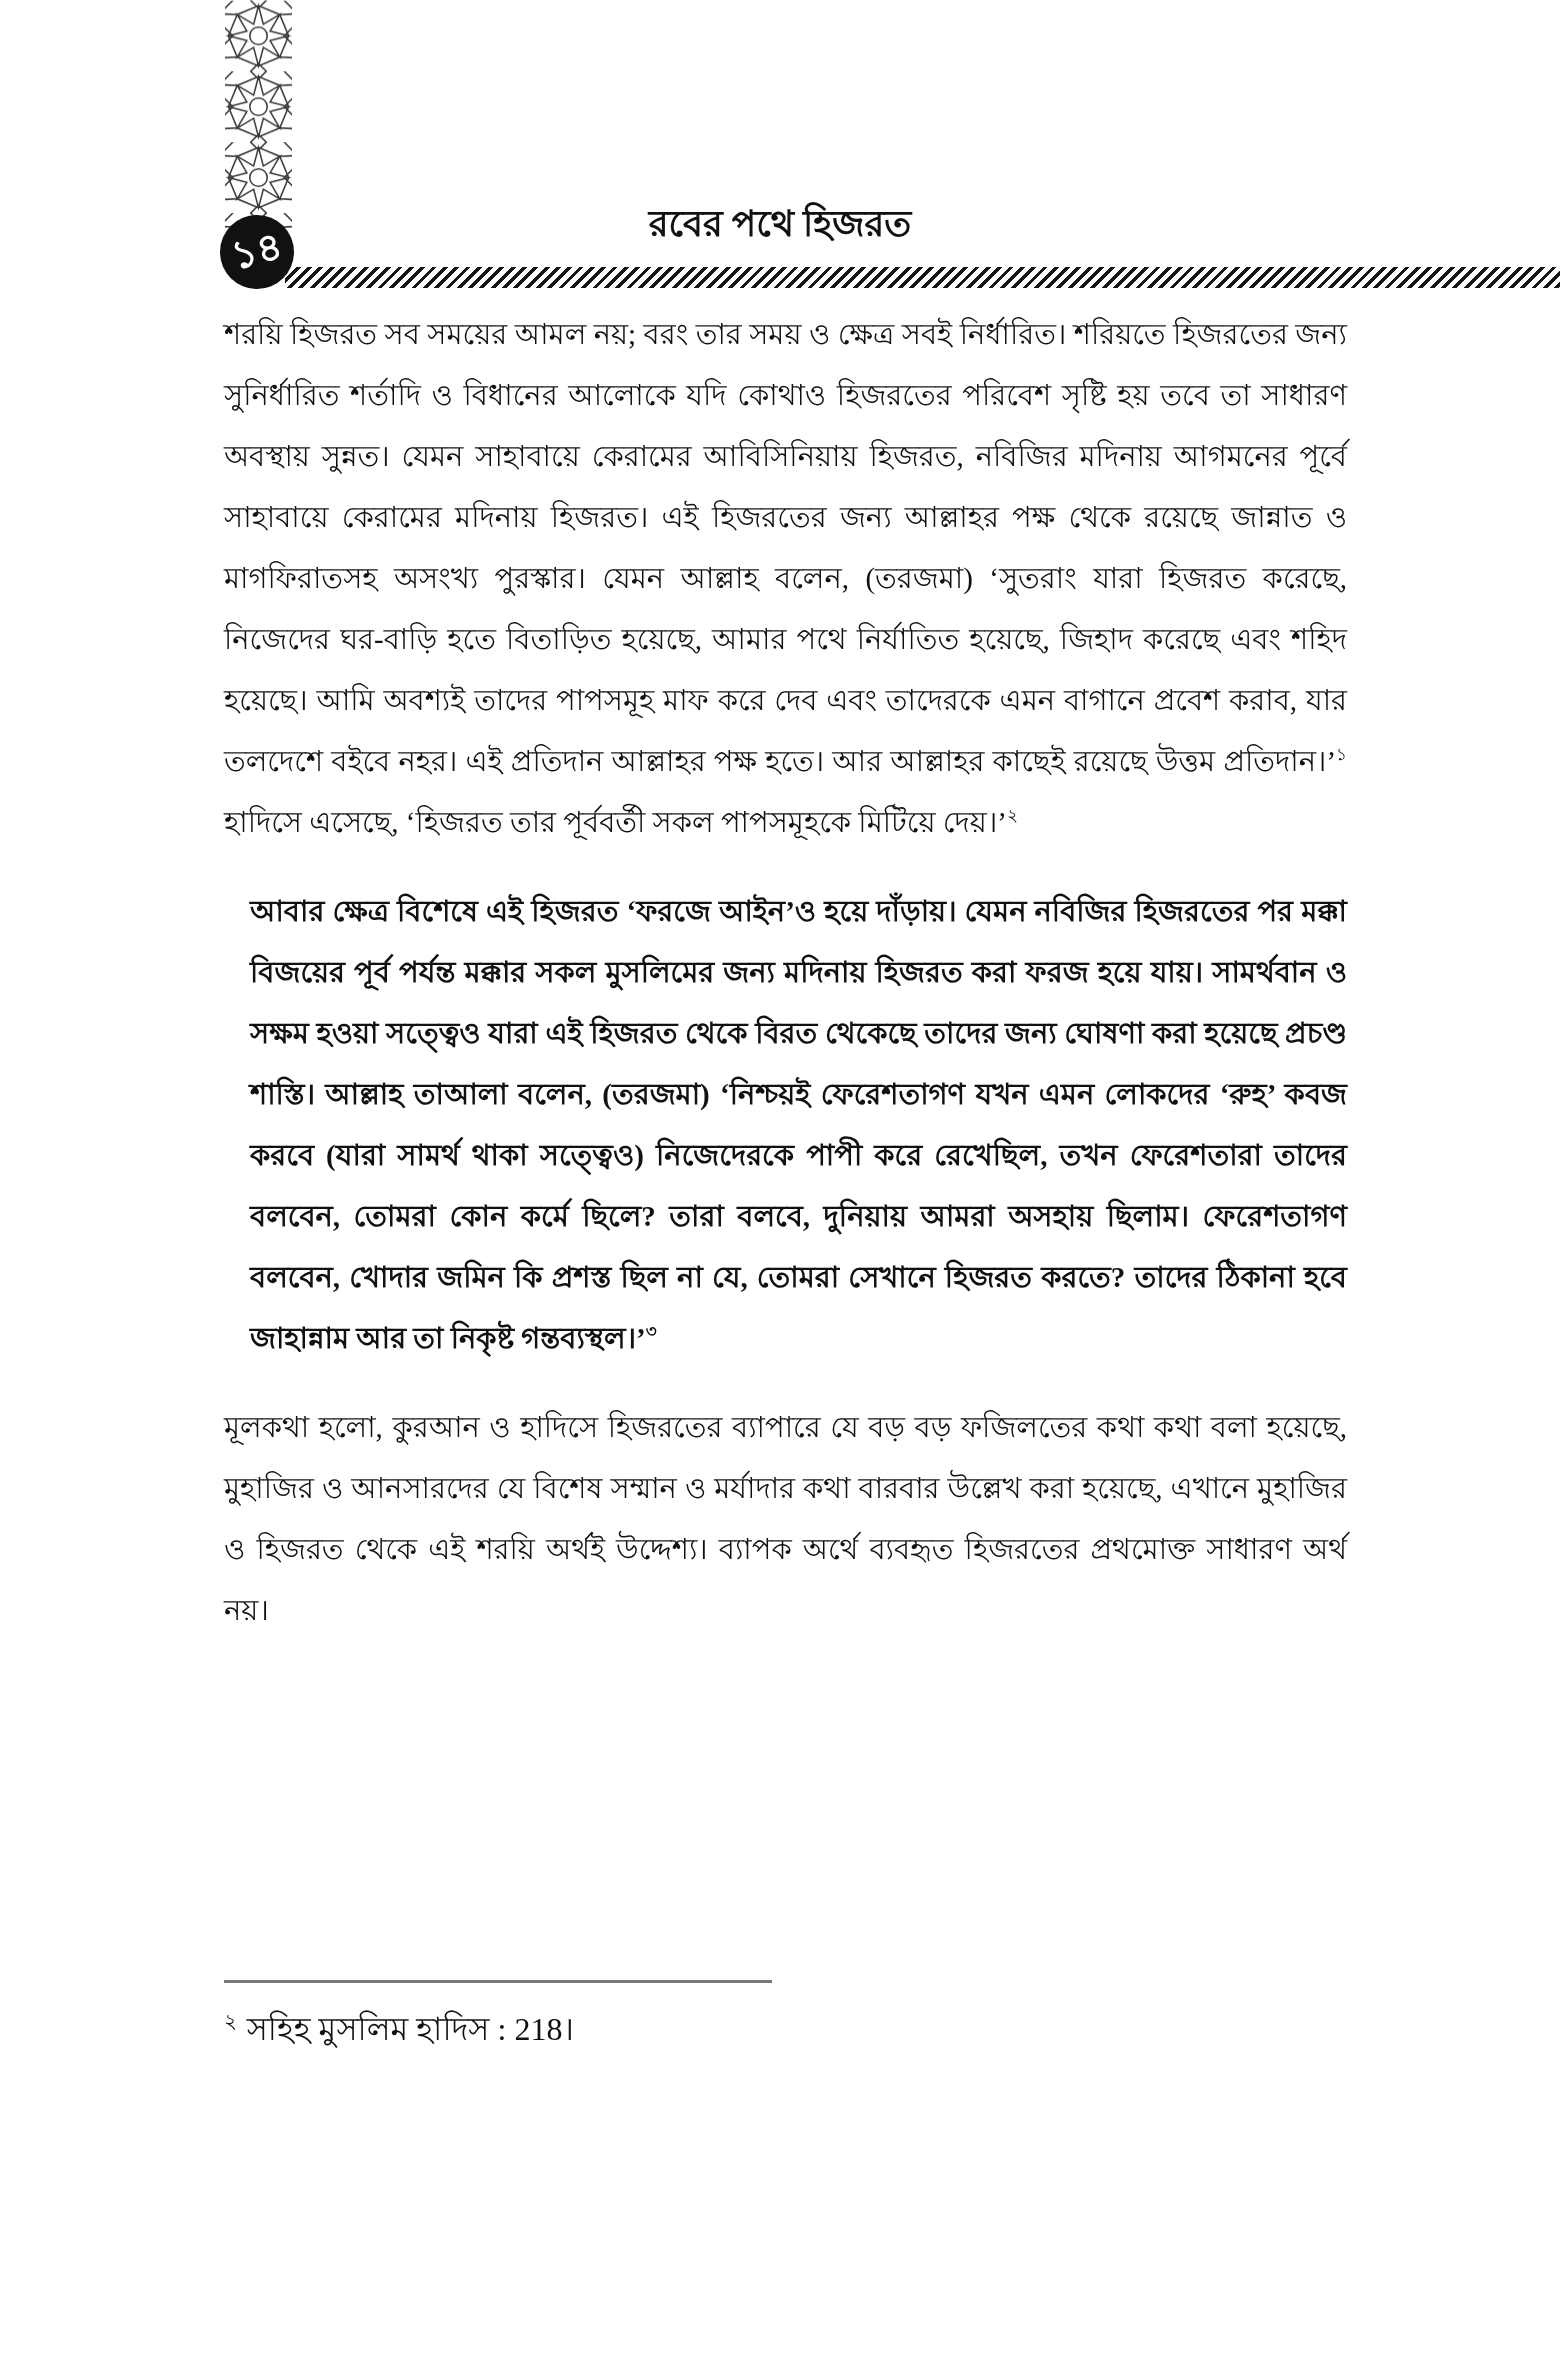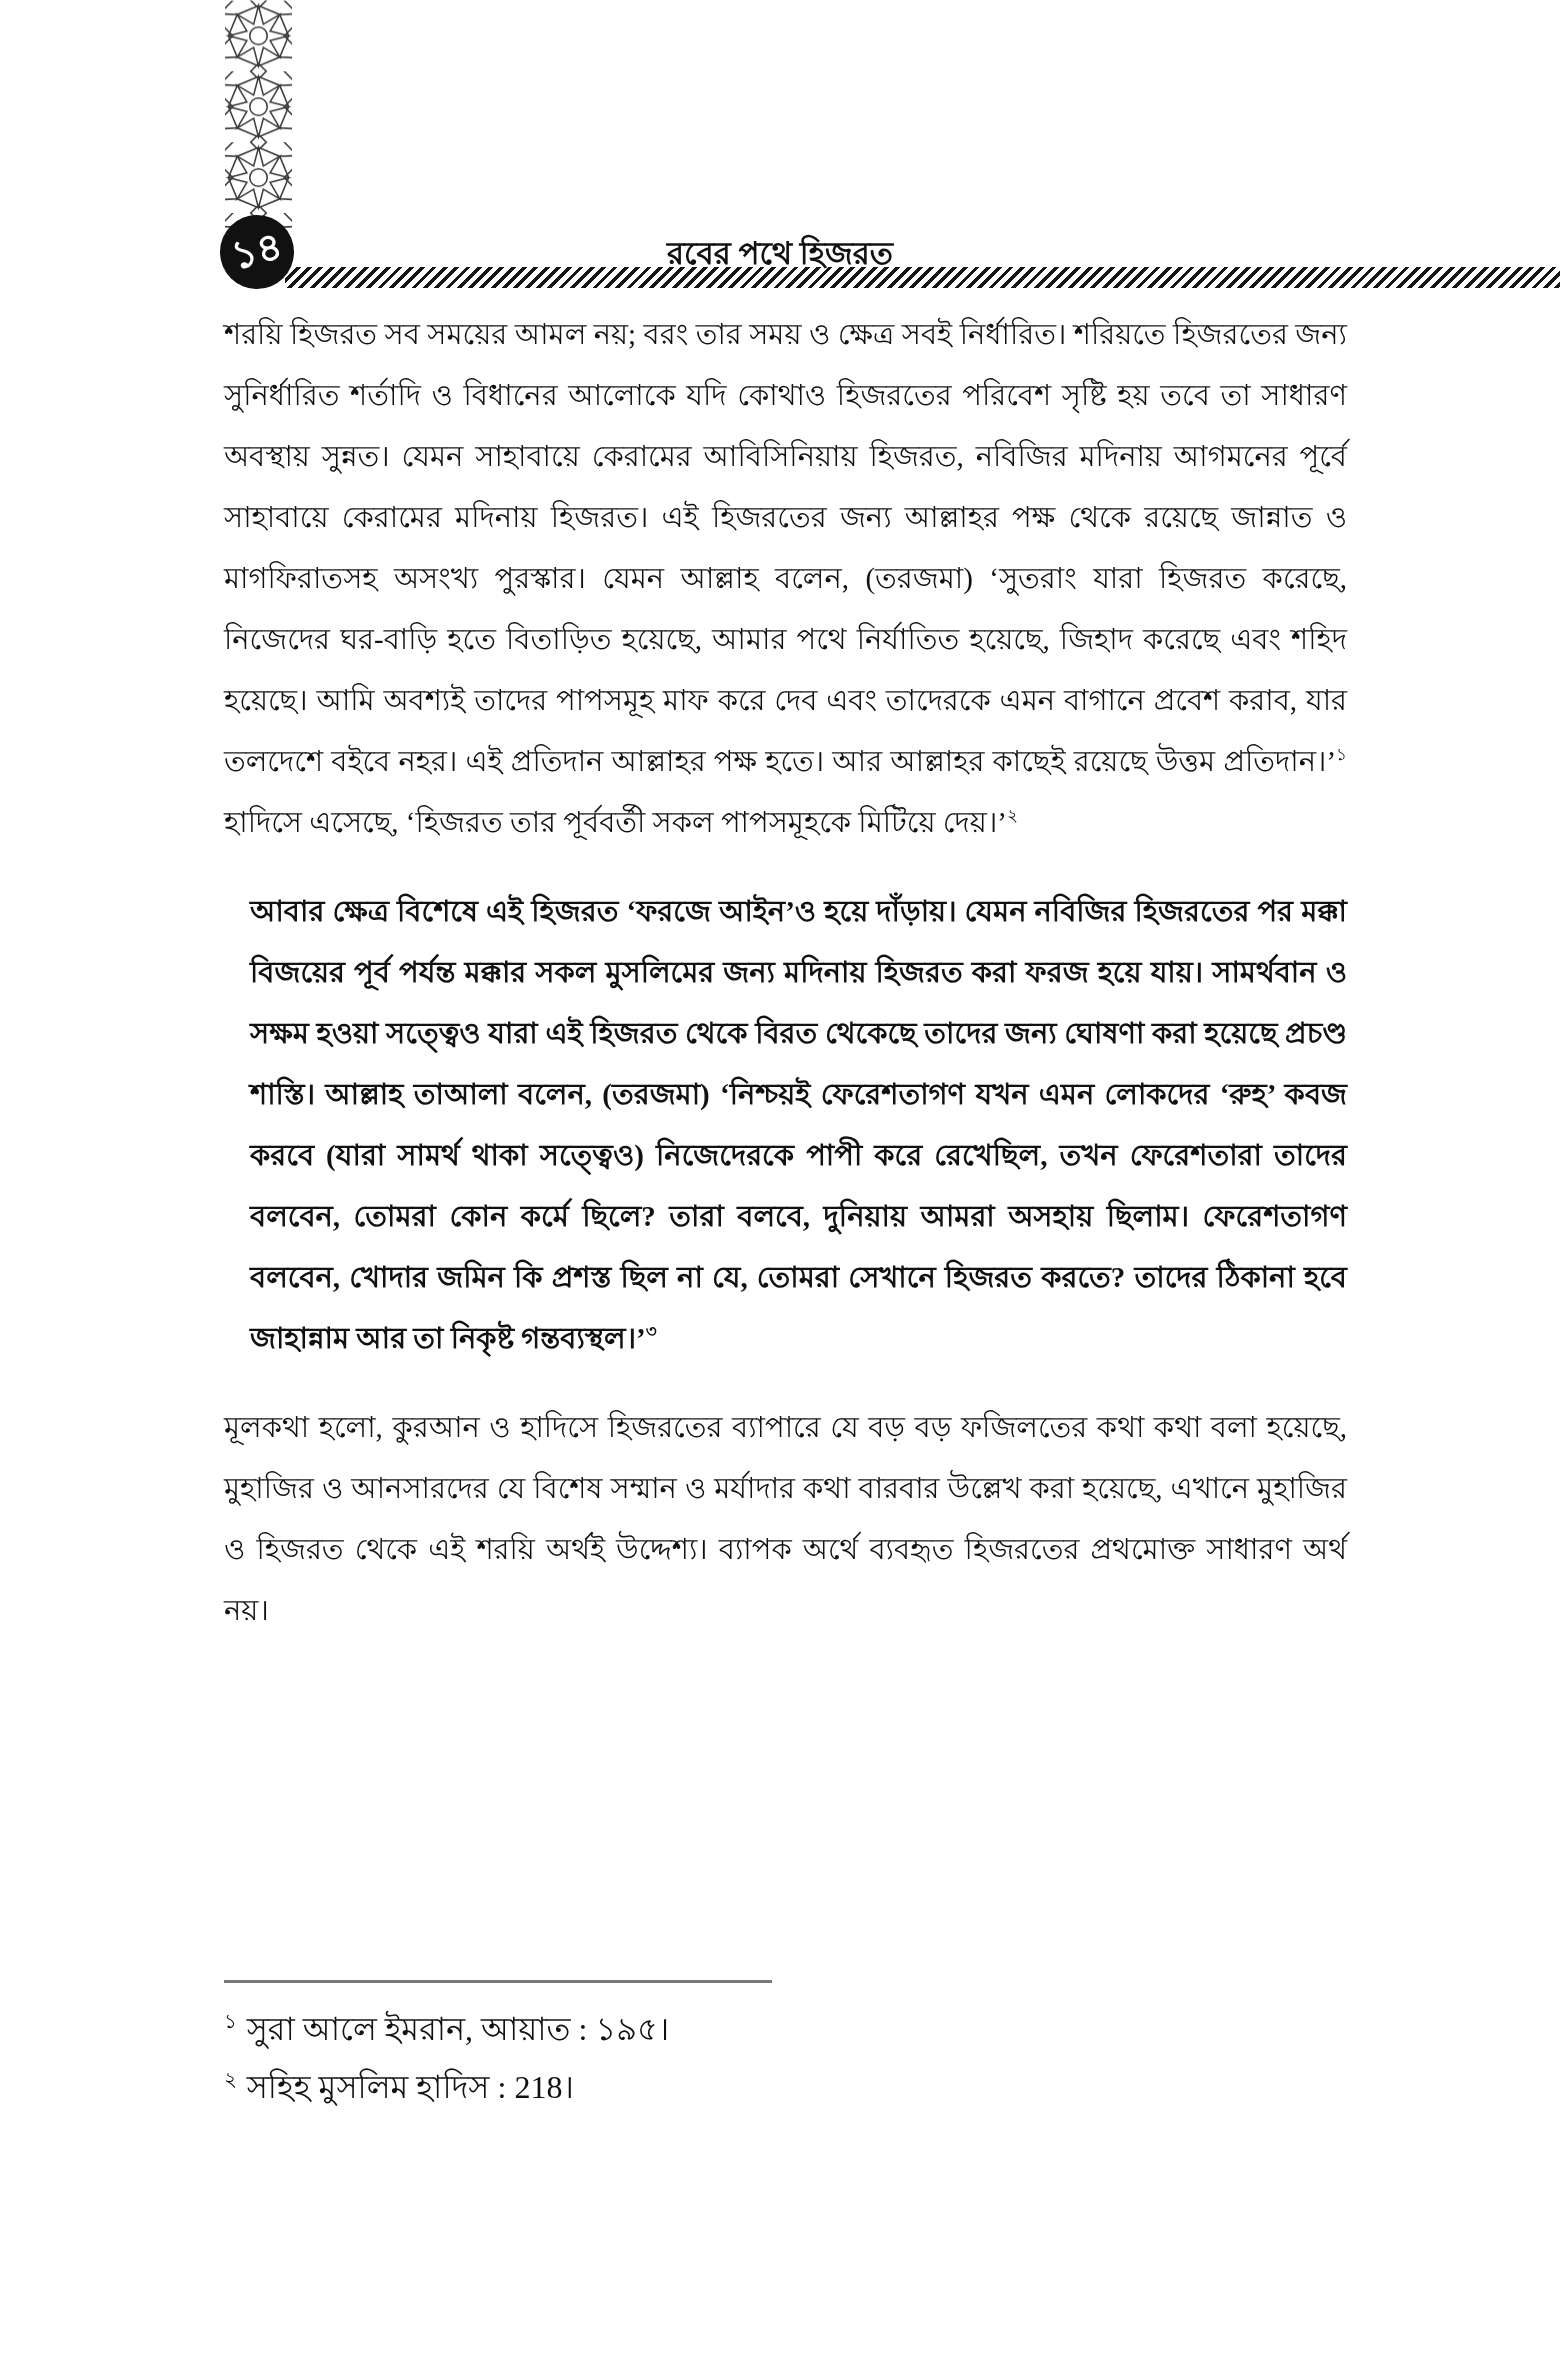--- a/index.html
+++ b/index.html
@@ -22,23 +22,23 @@
     background:#111;border-radius:50%;z-index:3;
     display:flex;align-items:center;justify-content:center;
   }
   .page-badge .num{
     color:#fff;font-size:39px;font-weight:bold;
     transform:rotate(-14deg);
     font-family:"Liberation Serif","DejaVu Sans",serif;
   }
   
   .running-head{
-    position:absolute;left:0;top:229px;width:1560px;
+    position:absolute;left:0;top:196px;width:1560px;
     text-align:center;z-index:2;
-    font-size:31px;font-weight:bold;letter-spacing:0;
+    font-size:36px;font-weight:bold;letter-spacing:0;
   }
   
   .hatch-band{
     position:absolute;left:285px;top:267px;width:1276px;height:20.5px;z-index:1;
     background:repeating-linear-gradient(135deg,#161616 0 3.4px,transparent 3.4px 8px);
   }
   
   .content{
     position:absolute;left:224px;top:304px;width:1123px;z-index:2;
     font-size:29px;line-height:61px;text-align:justify;
@@ -106,18 +106,17 @@
   <div class="content">
     <p class="para"><span>শরয়ি হিজরত সব সময়ের আমল নয়; বরং তার সময় ও ক্ষেত্র সবই নির্ধারিত। শরিয়তে হিজরতের জন্য সুনির্ধারিত শর্তাদি ও বিধানের আলোকে যদি কোথাও হিজরতের পরিবেশ সৃষ্টি হয় তবে তা সাধারণ অবস্থায় সুন্নত। যেমন সাহাবায়ে কেরামের আবিসিনিয়ায় হিজরত, নবিজির মদিনায় আগমনের পূর্বে সাহাবায়ে কেরামের মদিনায় হিজরত। এই হিজরতের জন্য আল্লাহর পক্ষ থেকে রয়েছে জান্নাত ও মাগফিরাতসহ অসংখ্য পুরস্কার। যেমন আল্লাহ বলেন, (তরজমা) ‘সুতরাং যারা হিজরত করেছে, নিজেদের ঘর-বাড়ি হতে বিতাড়িত হয়েছে, আমার পথে নির্যাতিত হয়েছে, জিহাদ করেছে এবং শহিদ হয়েছে। আমি অবশ্যই তাদের পাপসমূহ মাফ করে দেব এবং তাদেরকে এমন বাগানে প্রবেশ করাব, যার তলদেশে বইবে নহর। এই প্রতিদান আল্লাহর পক্ষ হতে। আর আল্লাহর কাছেই রয়েছে উত্তম প্রতিদান।’</span><sup class="fnref">১</sup><span> হাদিসে এসেছে, ‘হিজরত তার পূর্ববর্তী সকল পাপসমূহকে মিটিয়ে দেয়।’</span><sup class="fnref">২</sup></p>
 
     <p class="para bold"><span>আবার ক্ষেত্র বিশেষে এই হিজরত ‘ফরজে আইন’ও হয়ে দাঁড়ায়। যেমন নবিজির হিজরতের পর মক্কা বিজয়ের পূর্ব পর্যন্ত মক্কার সকল মুসলিমের জন্য মদিনায় হিজরত করা ফরজ হয়ে যায়। সামর্থবান ও সক্ষম হওয়া সত্ত্বেও যারা এই হিজরত থেকে বিরত থেকেছে তাদের জন্য ঘোষণা করা হয়েছে প্রচণ্ড শাস্তি। আল্লাহ তাআলা বলেন, (তরজমা) ‘নিশ্চয়ই ফেরেশতাগণ যখন এমন লোকদের ‘রুহ’ কবজ করবে (যারা সামর্থ থাকা সত্ত্বেও) নিজেদেরকে পাপী করে রেখেছিল, তখন ফেরেশতারা তাদের বলবেন, তোমরা কোন কর্মে ছিলে? তারা বলবে, দুনিয়ায় আমরা অসহায় ছিলাম। ফেরেশতাগণ বলবেন, খোদার জমিন কি প্রশস্ত ছিল না যে, তোমরা সেখানে হিজরত করতে? তাদের ঠিকানা হবে জাহান্নাম আর তা নিকৃষ্ট গন্তব্যস্থল।’</span><sup class="fnref">৩</sup></p>
 
     <p class="para"><span>মূলকথা হলো, কুরআন ও হাদিসে হিজরতের ব্যাপারে যে বড় বড় ফজিলতের কথা কথা বলা হয়েছে, মুহাজির ও আনসারদের যে বিশেষ সম্মান ও মর্যাদার কথা বারবার উল্লেখ করা হয়েছে, এখানে মুহাজির ও হিজরত থেকে এই শরয়ি অর্থই উদ্দেশ্য। ব্যাপক অর্থে ব্যবহৃত হিজরতের প্রথমোক্ত সাধারণ অর্থ নয়।</span></p>
   </div>
 
   <div class="footnotes">
     <div class="fn-rule"></div>
-    <div class="fn"><sup>১</sup><span>সুরা আলে ইমরান, আয়াত : ১৯৫।</span></div>
     <div class="fn"><sup>২</sup><span>সহিহ মুসলিম হাদিস : 218।</span></div>
   </div>
 
 </div>
 
 
 </body></html>

